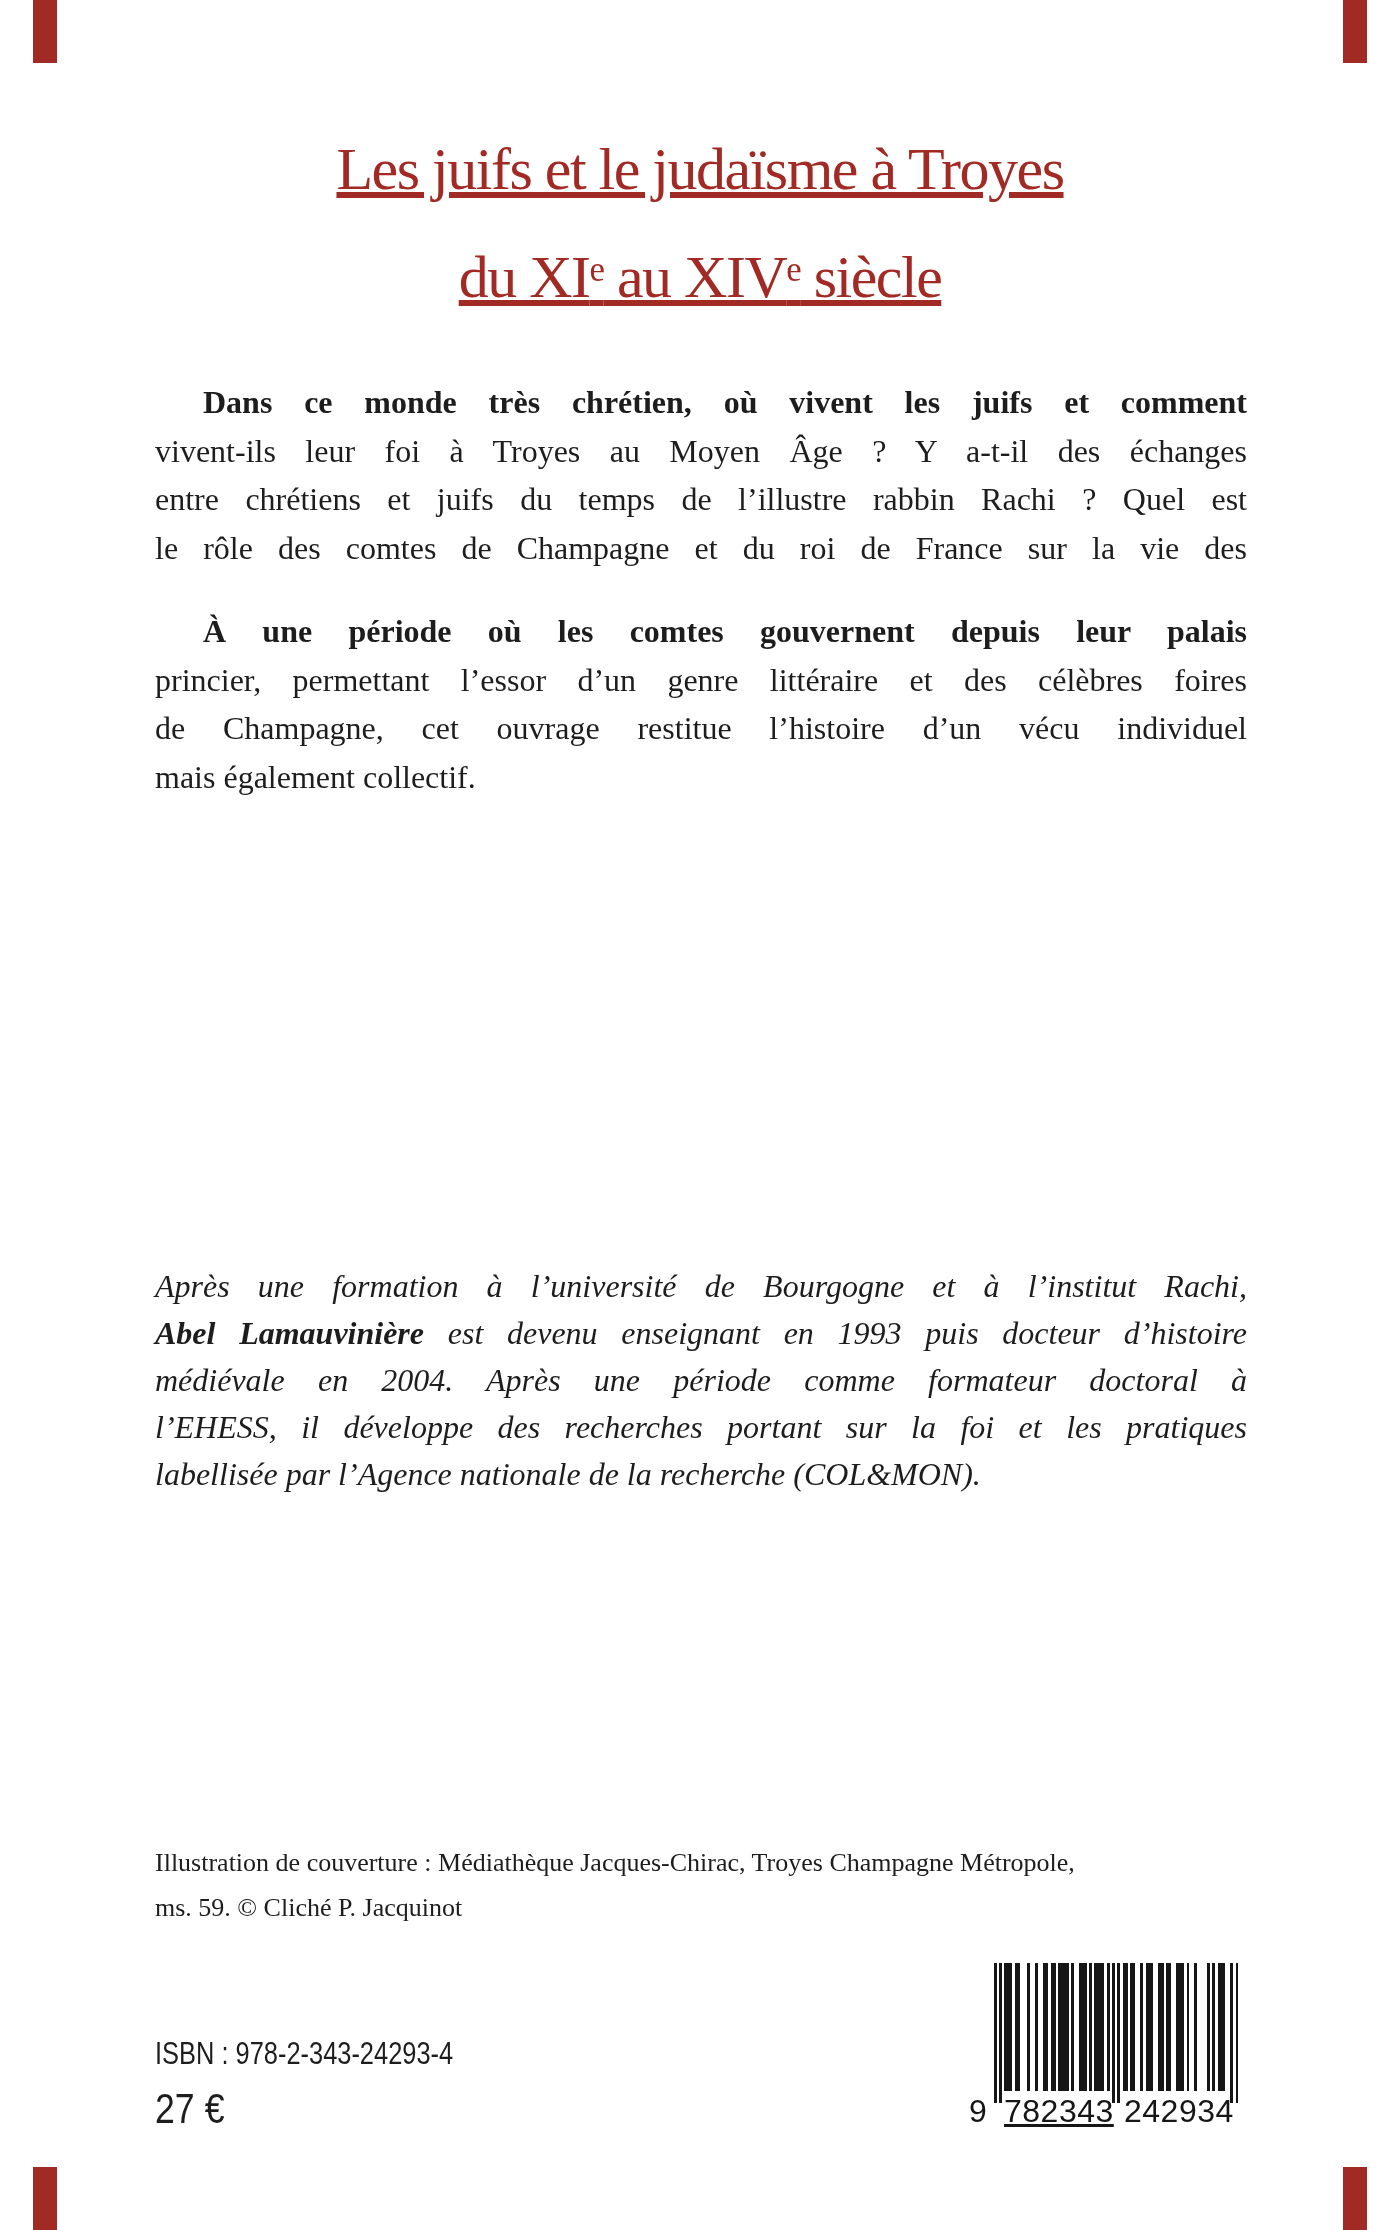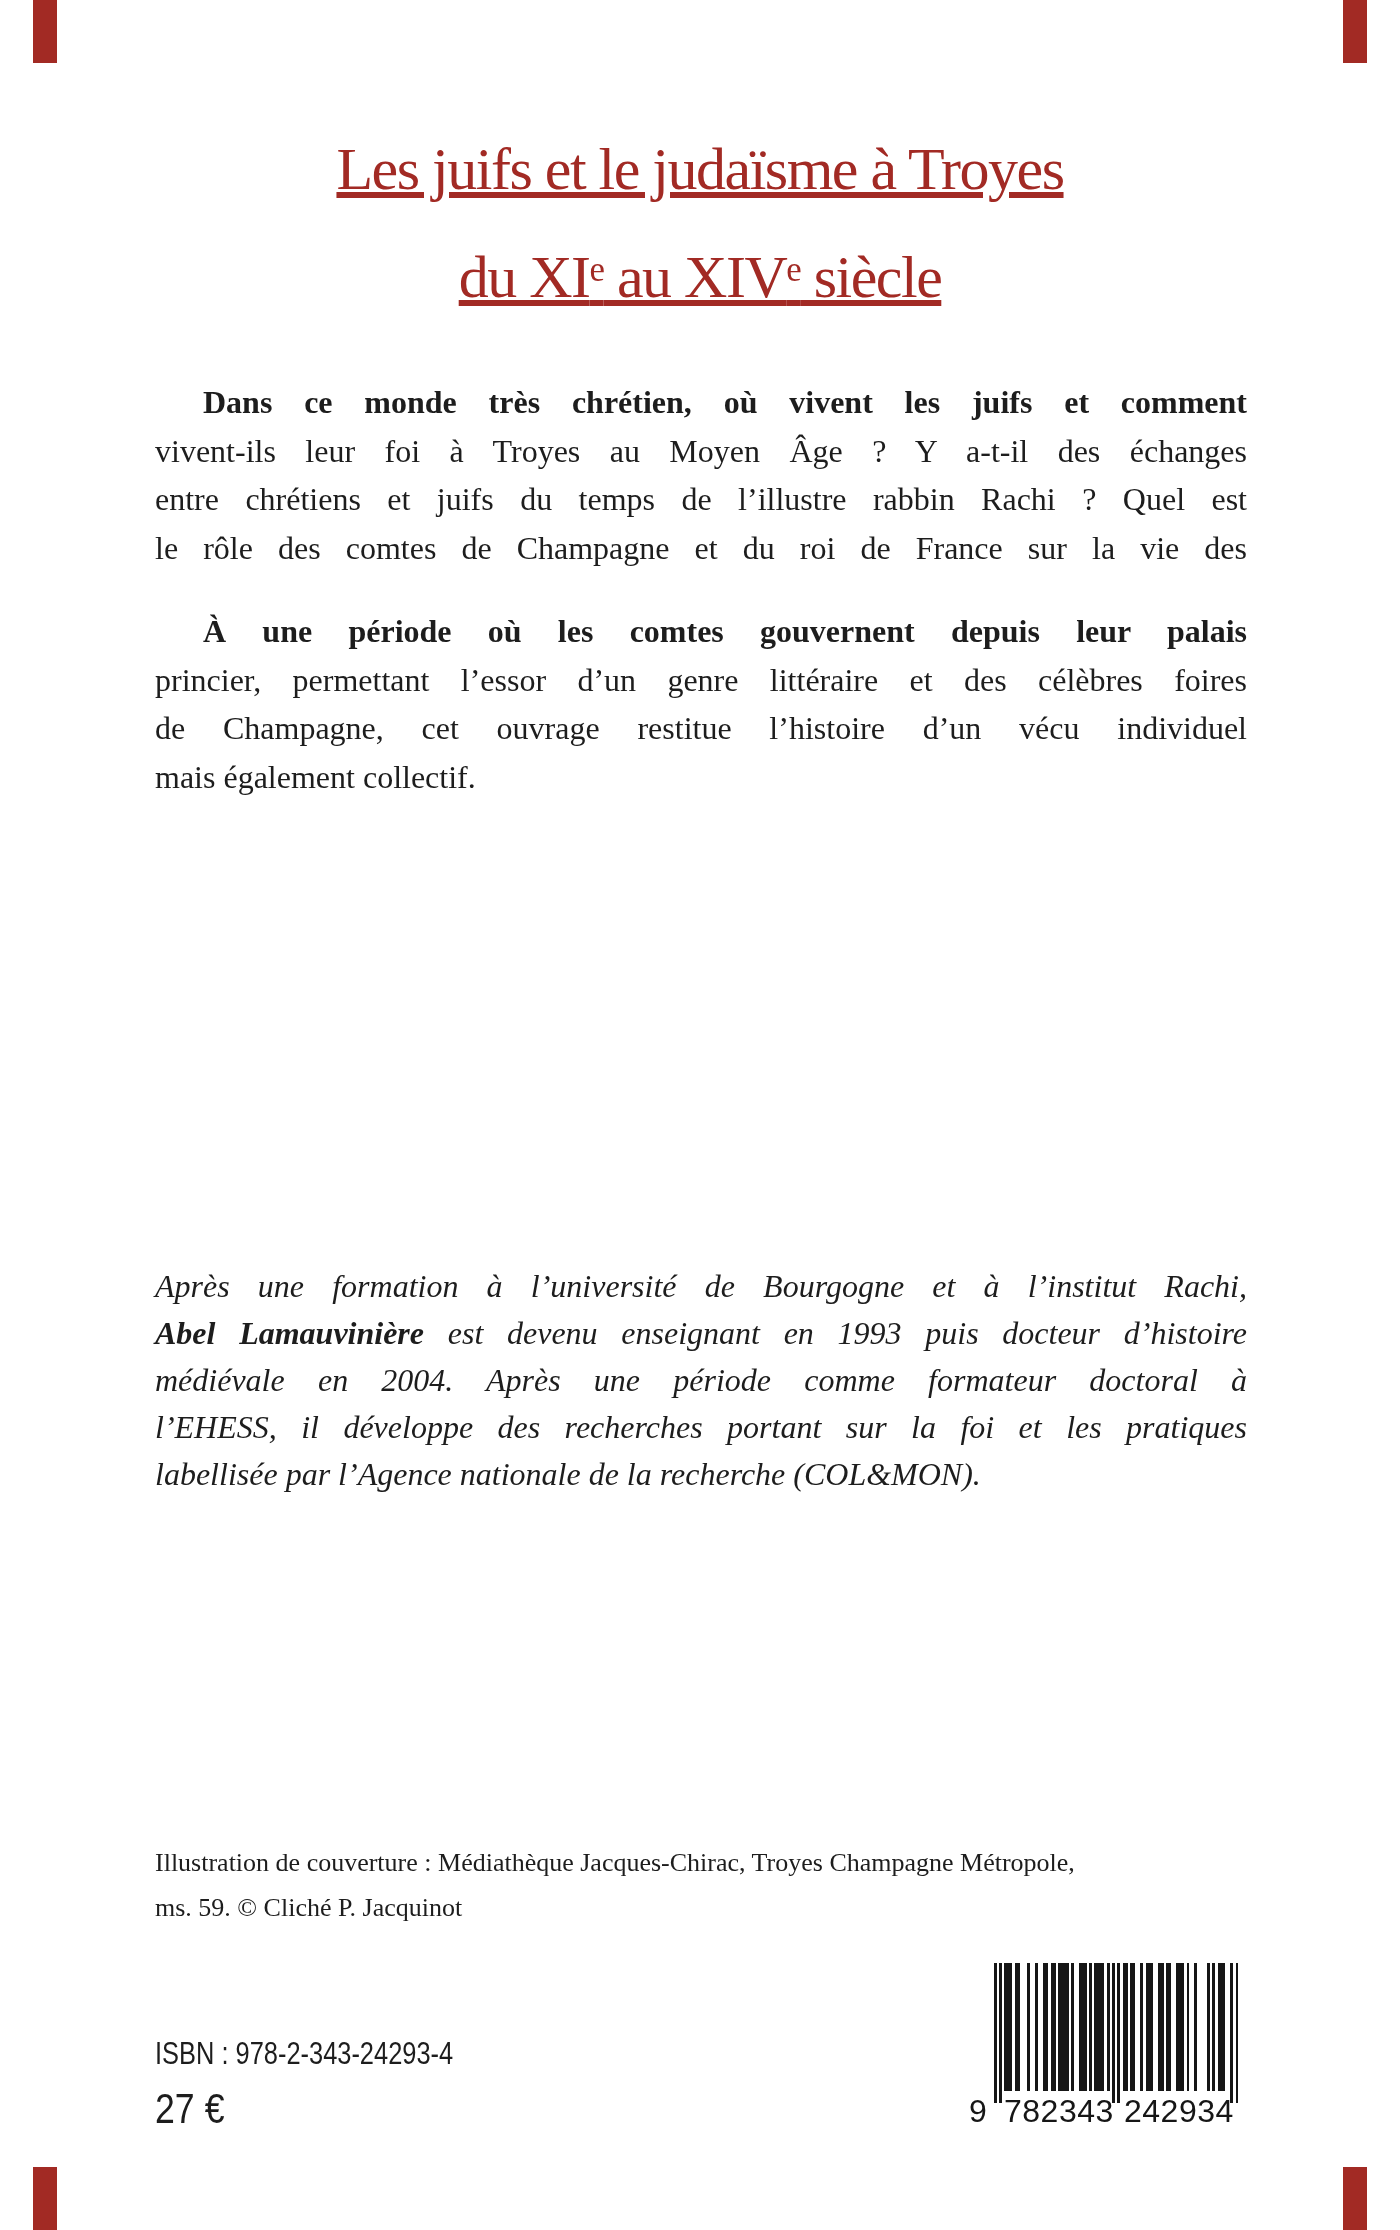--- a/index.html
+++ b/index.html
@@ -51,21 +51,21 @@
            transform:scaleX(0.82); transform-origin:0 0; white-space:nowrap; }
   #price { position:absolute; left:155px; top:2086px; font-size:42px; line-height:46px;
            transform:scaleX(0.85); transform-origin:0 0; white-space:nowrap; }
 
   
   #barcode { position:absolute; left:975px; top:1963px; width:290px; height:170px; }
   #bars { position:absolute; left:19px; top:0; width:245px; height:141px; }
   .bar { position:absolute; top:0; background:#161616; }
   .bc-digits { position:absolute; top:130px; font-family:"Liberation Sans", sans-serif;
                font-size:32px; letter-spacing:0.5px; color:#161616; white-space:nowrap; }
-  #bcL { left:-6px; } #bc1 { left:29px; } #bc2 { left:149px; }
+  #bcL { left:-6px; } #bc1 { left:29px;text-decoration:underline; } #bc2 { left:149px; }
 </style>
 </head>
 <body>
 
 <div id="page">
 
   <div class="crop c-tl"></div>
   <div class="crop c-tr"></div>
   <div class="crop c-bl"></div>
   <div class="crop c-br"></div>

